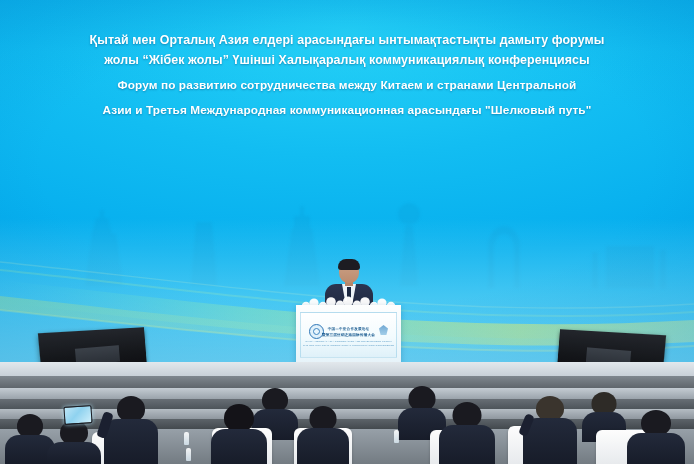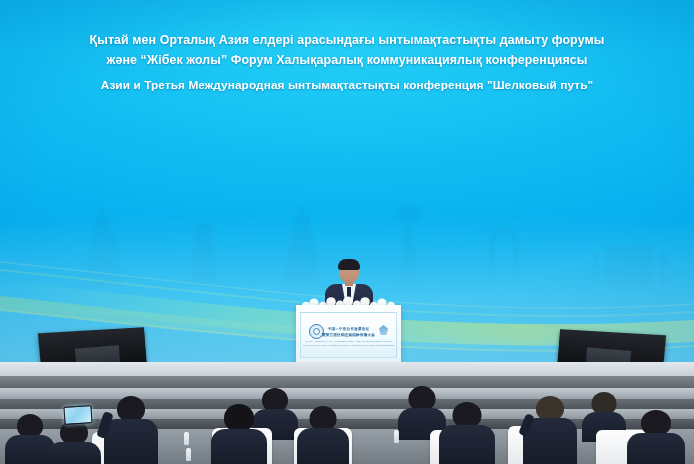--- a/index.html
+++ b/index.html
@@ -181,22 +181,23 @@
       <path d="M0 12 C 230 36, 450 70, 694 54" stroke="#a9ddc0" stroke-opacity=".28" stroke-width="1.4" fill="none"></path>
       <path d="M0 60 C 240 86, 460 112, 694 96" stroke="#c8e36a" stroke-opacity=".40" stroke-width="2" fill="none"></path>
     </svg>
 
     <div class="led-bottom-glow"></div>
     <div class="led-top-sheen"></div>
     <div class="led-vignette"></div>
 
     <div class="titles">
       <div class="t-kk">Қытай мен Орталық Азия елдері арасындағы ынтымақтастықты дамыту форумы</div>
-      <div class="t-kk">және “Жібек жолы” Форум Халықаралық коммуникациялық конференциясы</div>
-      <div class="t-ru">Азии и Третья Международная ынтымақтастықты конференция "Шелковый путь"</div>
+      <div class="t-kk">жолы “Жібек жолы” Үшінші Халықаралық коммуникациялық конференциясы</div>
+      <div class="t-ru">Форум по развитию сотрудничества между Китаем и странами Центральной</div>
+      <div class="t-ru">Азии и Третья Международная коммуникационная арасындағы "Шелковый путь"</div>
     </div>
   </div>
 
   <div class="speaker-wrap">
     <div class="torso"></div>
     <div class="shirt"></div>
     <div class="tie"></div>
     <div class="neck"></div>
     <div class="head"></div>
     <div class="hair"></div>

